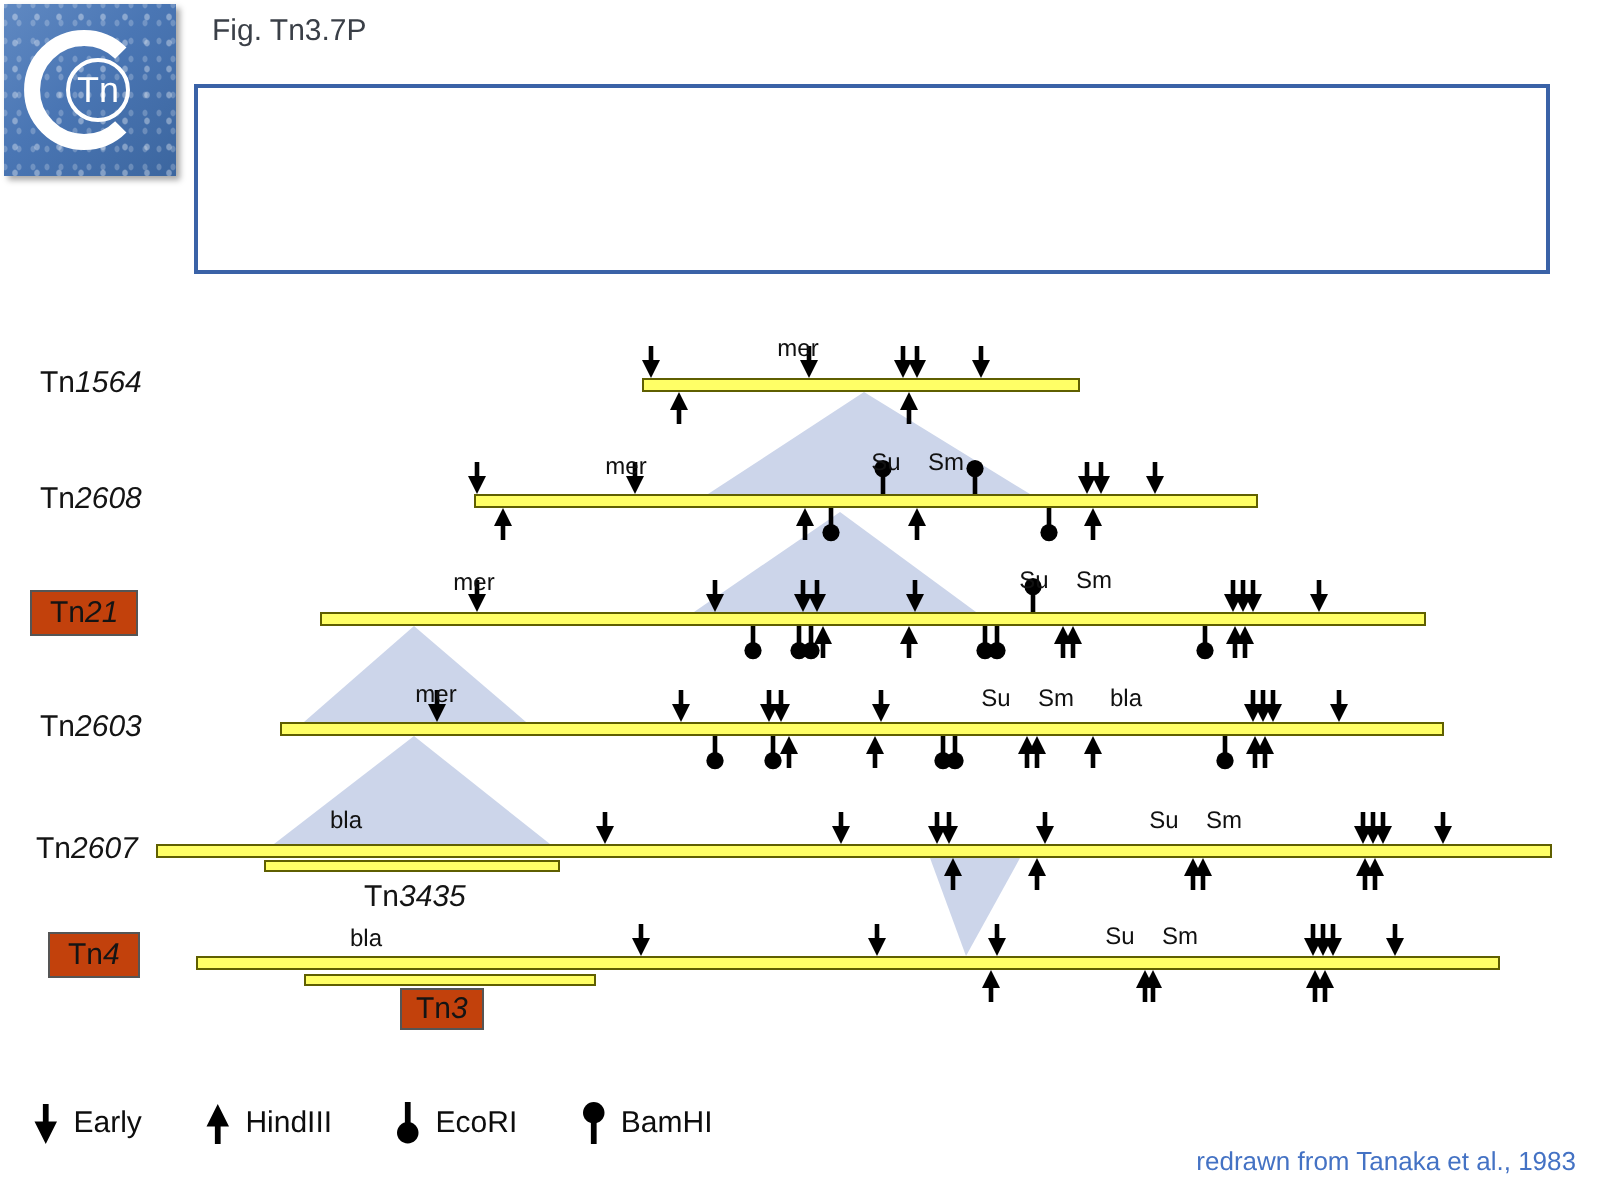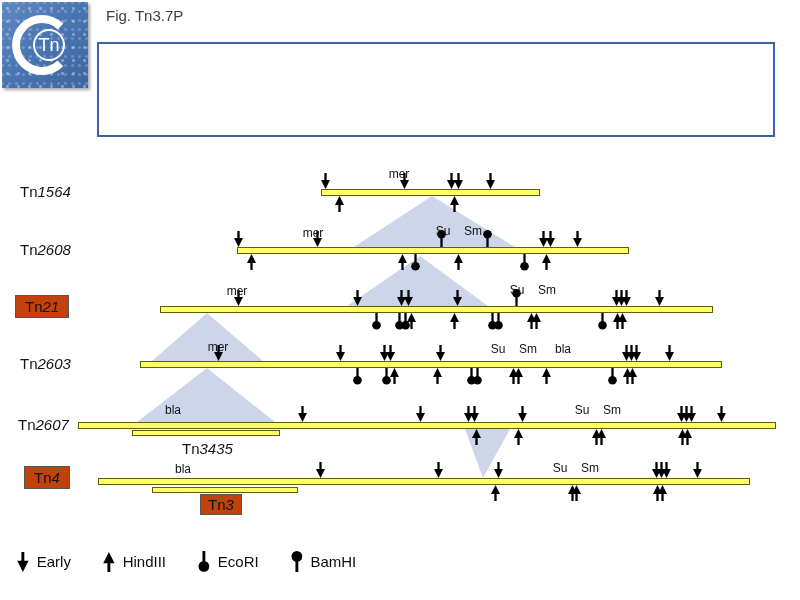--- a/index.html
+++ b/index.html
@@ -490,14 +490,15 @@
       </div>
       <div class="legend-item">
         <span class="licon"><svg width="13.75" height="21">
             <circle cx="6.875" cy="5.375" r="5.375" fill="#000000"></circle>
             <line x1="6.875" y1="10" x2="6.875" y2="21" stroke="#000000" stroke-width="2.875"></line>
           </svg></span>
         <span>BamHI</span>
       </div>
     </div>
 
+  <div class="attribution">redrawn from Tanaka et al., 1983</div>
 
 </div>
 
 </body></html>

